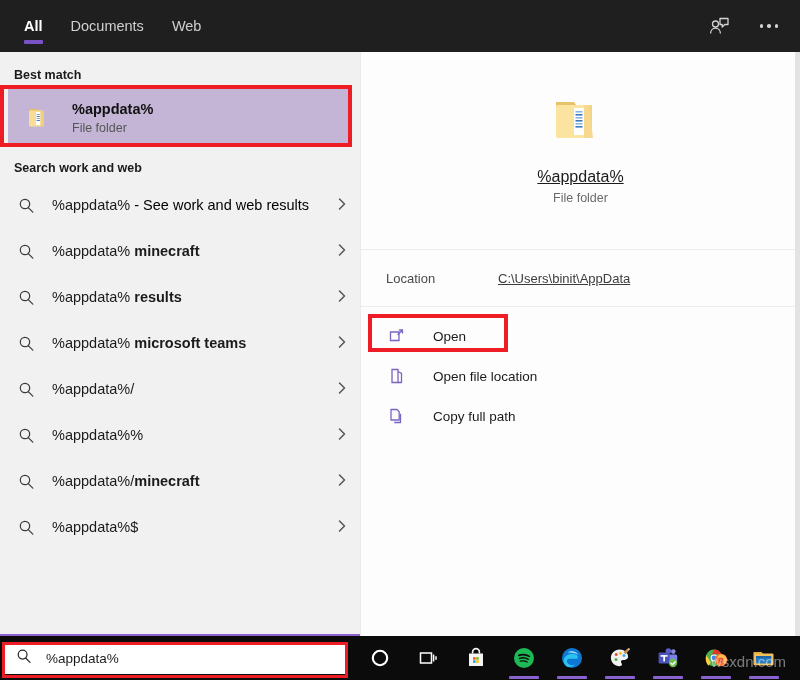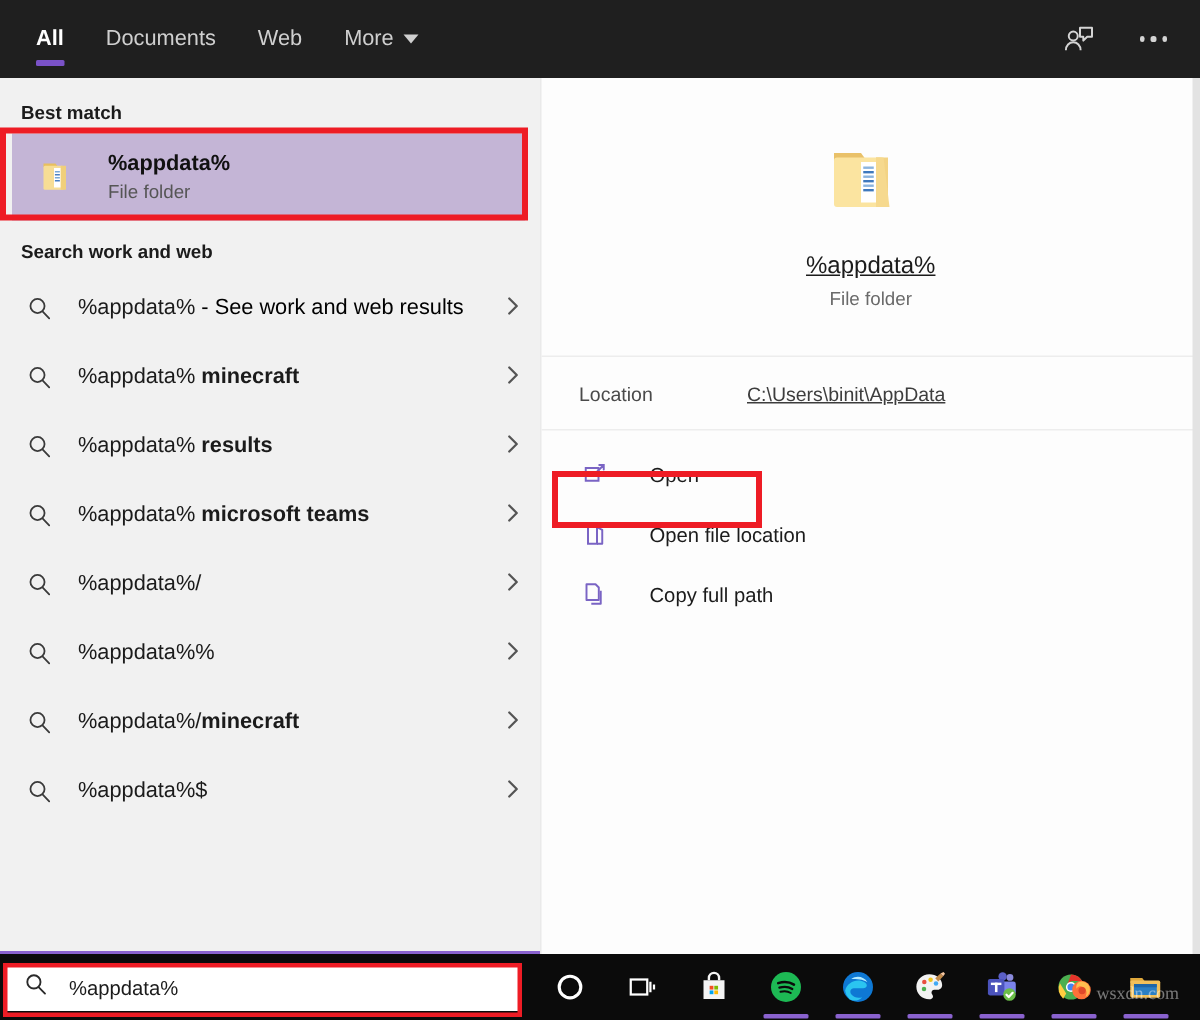--- a/index.html
+++ b/index.html
@@ -95,22 +95,22 @@
     padding-top: 6px;
   }
   .big-folder { margin-bottom: 12px; }
   .pv-title {
     font-size: 16px; color: #1b1b1b; text-decoration: underline;
     margin-bottom: 5px; cursor: pointer;
   }
   .pv-sub { font-size: 12.5px; color: #6a6a6a; }
 
   .loc-row {
-    height: 50px; border-top: 1px solid #ededed; border-bottom: 1px solid #ededed;
-    display: flex; align-items: center; padding-left: 25px;
+    height: 58px; border-top: 1px solid #ededed; border-bottom: 1px solid #ededed;
+    display: flex; align-items: center; padding-left: 25px; margin-top: 12px;
   }
   .loc-label { font-size: 13px; color: #4a4a4a; width: 112px; }
   .loc-value { font-size: 13px; color: #3d3d3d; text-decoration: underline; cursor: pointer; }
 
   .actions { padding-top: 12px; }
   .action {
     height: 34px; display: flex; align-items: center;
     padding-left: 25px; margin-bottom: 6px;
   }
   .ac-icon { width: 22px; flex: 0 0 22px; display: flex; align-items: center; justify-content: center; }
@@ -149,43 +149,39 @@
 
   
   .annot {
     position: absolute; border: 4px solid #ee1c25; pointer-events: none;
   }
   #annot-best { left: 0px; top: 85px; width: 352px; height: 62px; }
   #annot-open { left: 368px; top: 314px; width: 140px; height: 38px; }
   #annot-search { left: 2px; top: 642px; width: 346px; height: 36px; border-width: 3px; }
   .wm {
     position: absolute; right: 14px; bottom: 10px;
-    font-size: 12px; color: rgba(255,255,255,0.45);
-    font-family: Liberation Serif, serif;
+    font-size: 15px; color: rgba(255,255,255,0.45);
+    font-family: Liberation Sans, sans-serif;
   }
 </style>
 </head>
 <body>
 
 <div id="root">
 
   <div class="topbar">
     <div class="tabs">
       <div class="tab active">
         <span>All</span>
       </div>
       <div class="tab">
         <span>Documents</span>
       </div>
       <div class="tab">
         <span>Web</span>
-      </div>
-      <div class="tab">
-        <span>More</span>
-        <span class="caret"></span>
       </div>
     </div>
     <div class="topbar-right">
       <div class="tb-icon">
         <svg width="22" height="22" viewBox="0 0 22 22">
           <circle cx="7.5" cy="9" r="3" fill="none" stroke="#d4d4d4" stroke-width="1.3"></circle>
           <path d="M2.6 18.5c0-3.2 2.2-5.3 4.9-5.3s4.9 2.1 4.9 5.3" fill="none" stroke="#d4d4d4" stroke-width="1.3"></path>
           <path d="M12 3.5h8v6h-3.2l-2.6 2.6V9.5H12z" fill="none" stroke="#d4d4d4" stroke-width="1.3" stroke-linejoin="round"></path>
         </svg>
       </div>

